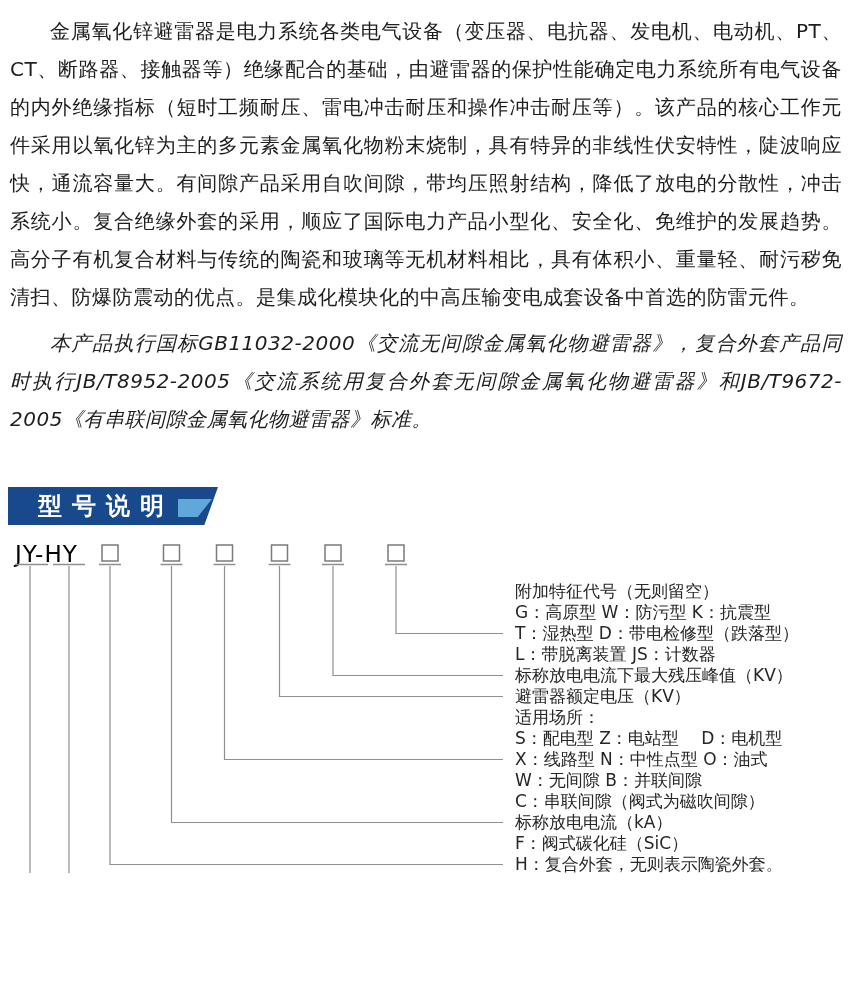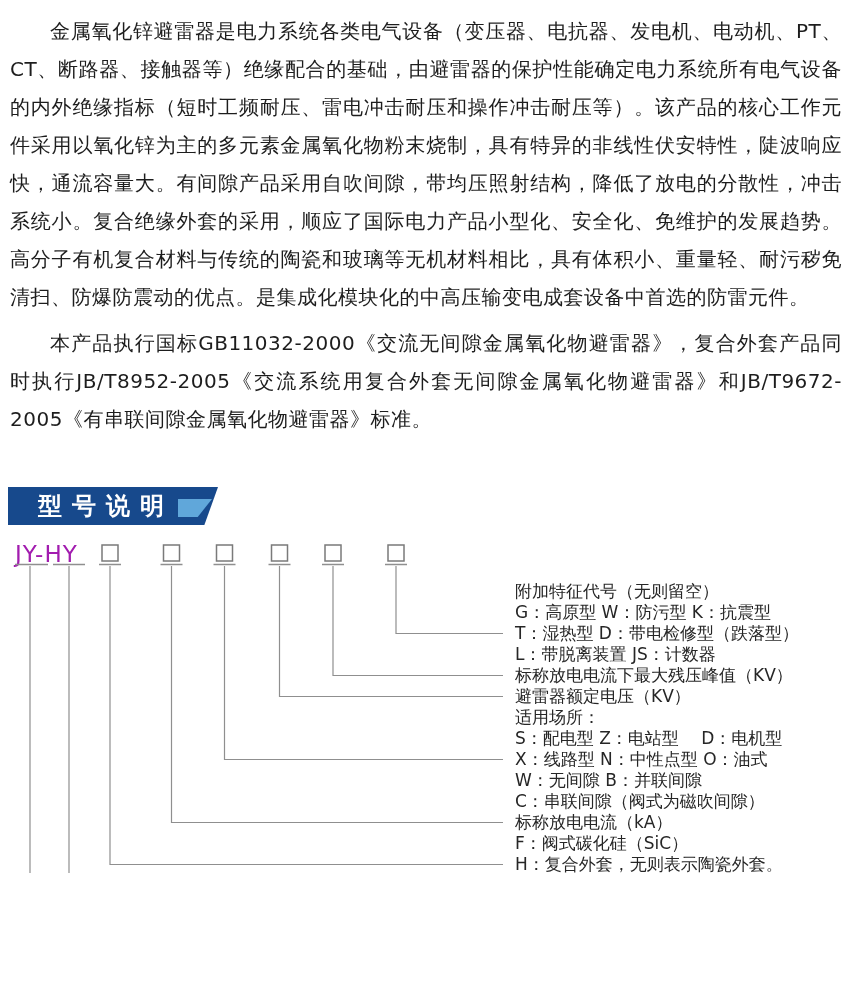--- a/index.html
+++ b/index.html
@@ -19,21 +19,21 @@
   }
   
   .intro{
     position:absolute;left:10px;right:8px;top:12px;
     color:var(--body-text);
     font-size:20px;line-height:38px;
     text-align:justify;
     letter-spacing:0.5px;
   }
   .intro p{text-indent:2em;}
-  .intro p + p{margin-top:8px;}
+  .intro p + p{margin-top:8px;font-style:italic;}
   
   .banner{
     position:absolute;left:8px;top:487px;
     width:210px;height:38px;
     background:var(--banner-blue);
     clip-path:polygon(0 0,100% 0,93.5% 100%,0 100%);
     font-family:Liberation Mono, monospace;
   }
   .banner-title{
     position:absolute;left:30px;top:50%;
@@ -43,21 +43,21 @@
   }
   .banner-fold{
     position:absolute;left:170px;top:12px;
     width:34px;height:18px;
     background:var(--fold-blue);
     clip-path:polygon(0 0,100% 0,58% 100%,0 100%);
   }
   
   .model-code{
     position:absolute;left:15px;top:541px;
-    font-size:23px;color:#a21caf;letter-spacing:1px;
+    font-size:23px;color:#000000;letter-spacing:1px;
     white-space:nowrap;
   }
   .connector-svg{
     position:absolute;left:0;top:540px;
   }
   .diagram-labels{
     position:absolute;left:515px;top:581px;
     width:330px;
     color:#262626;font-size:17px;line-height:21px;
     white-space:nowrap;

